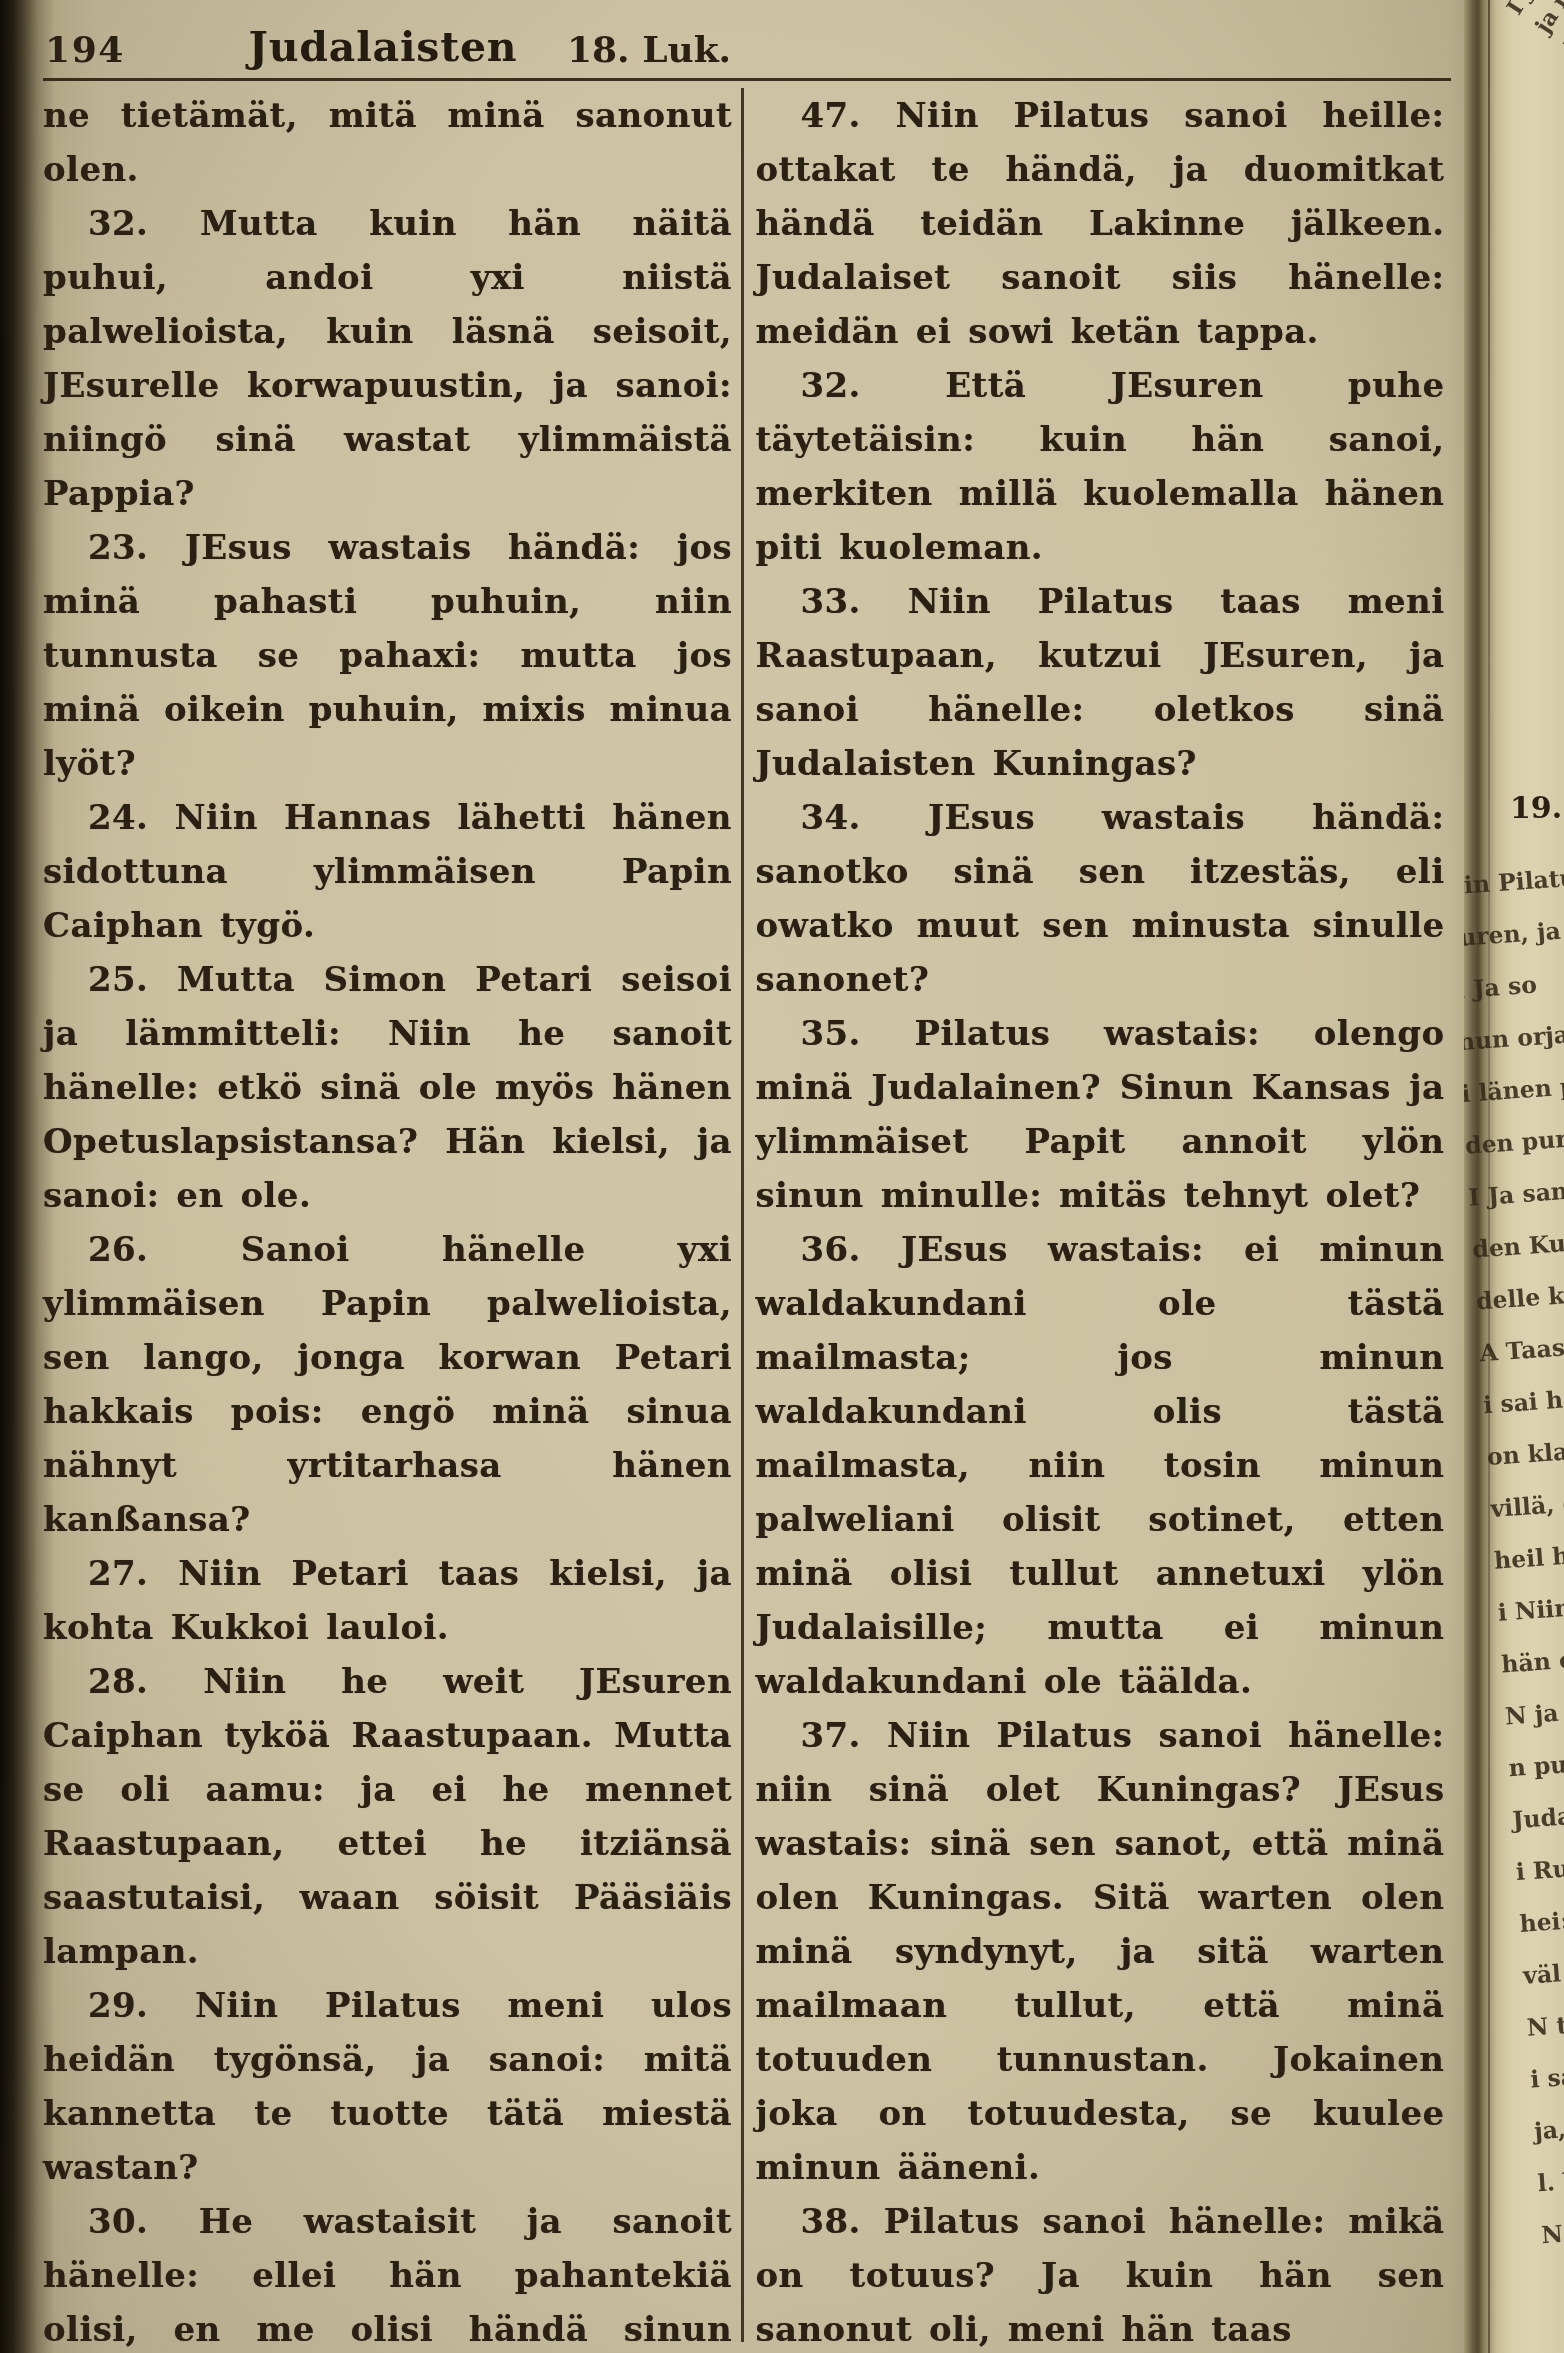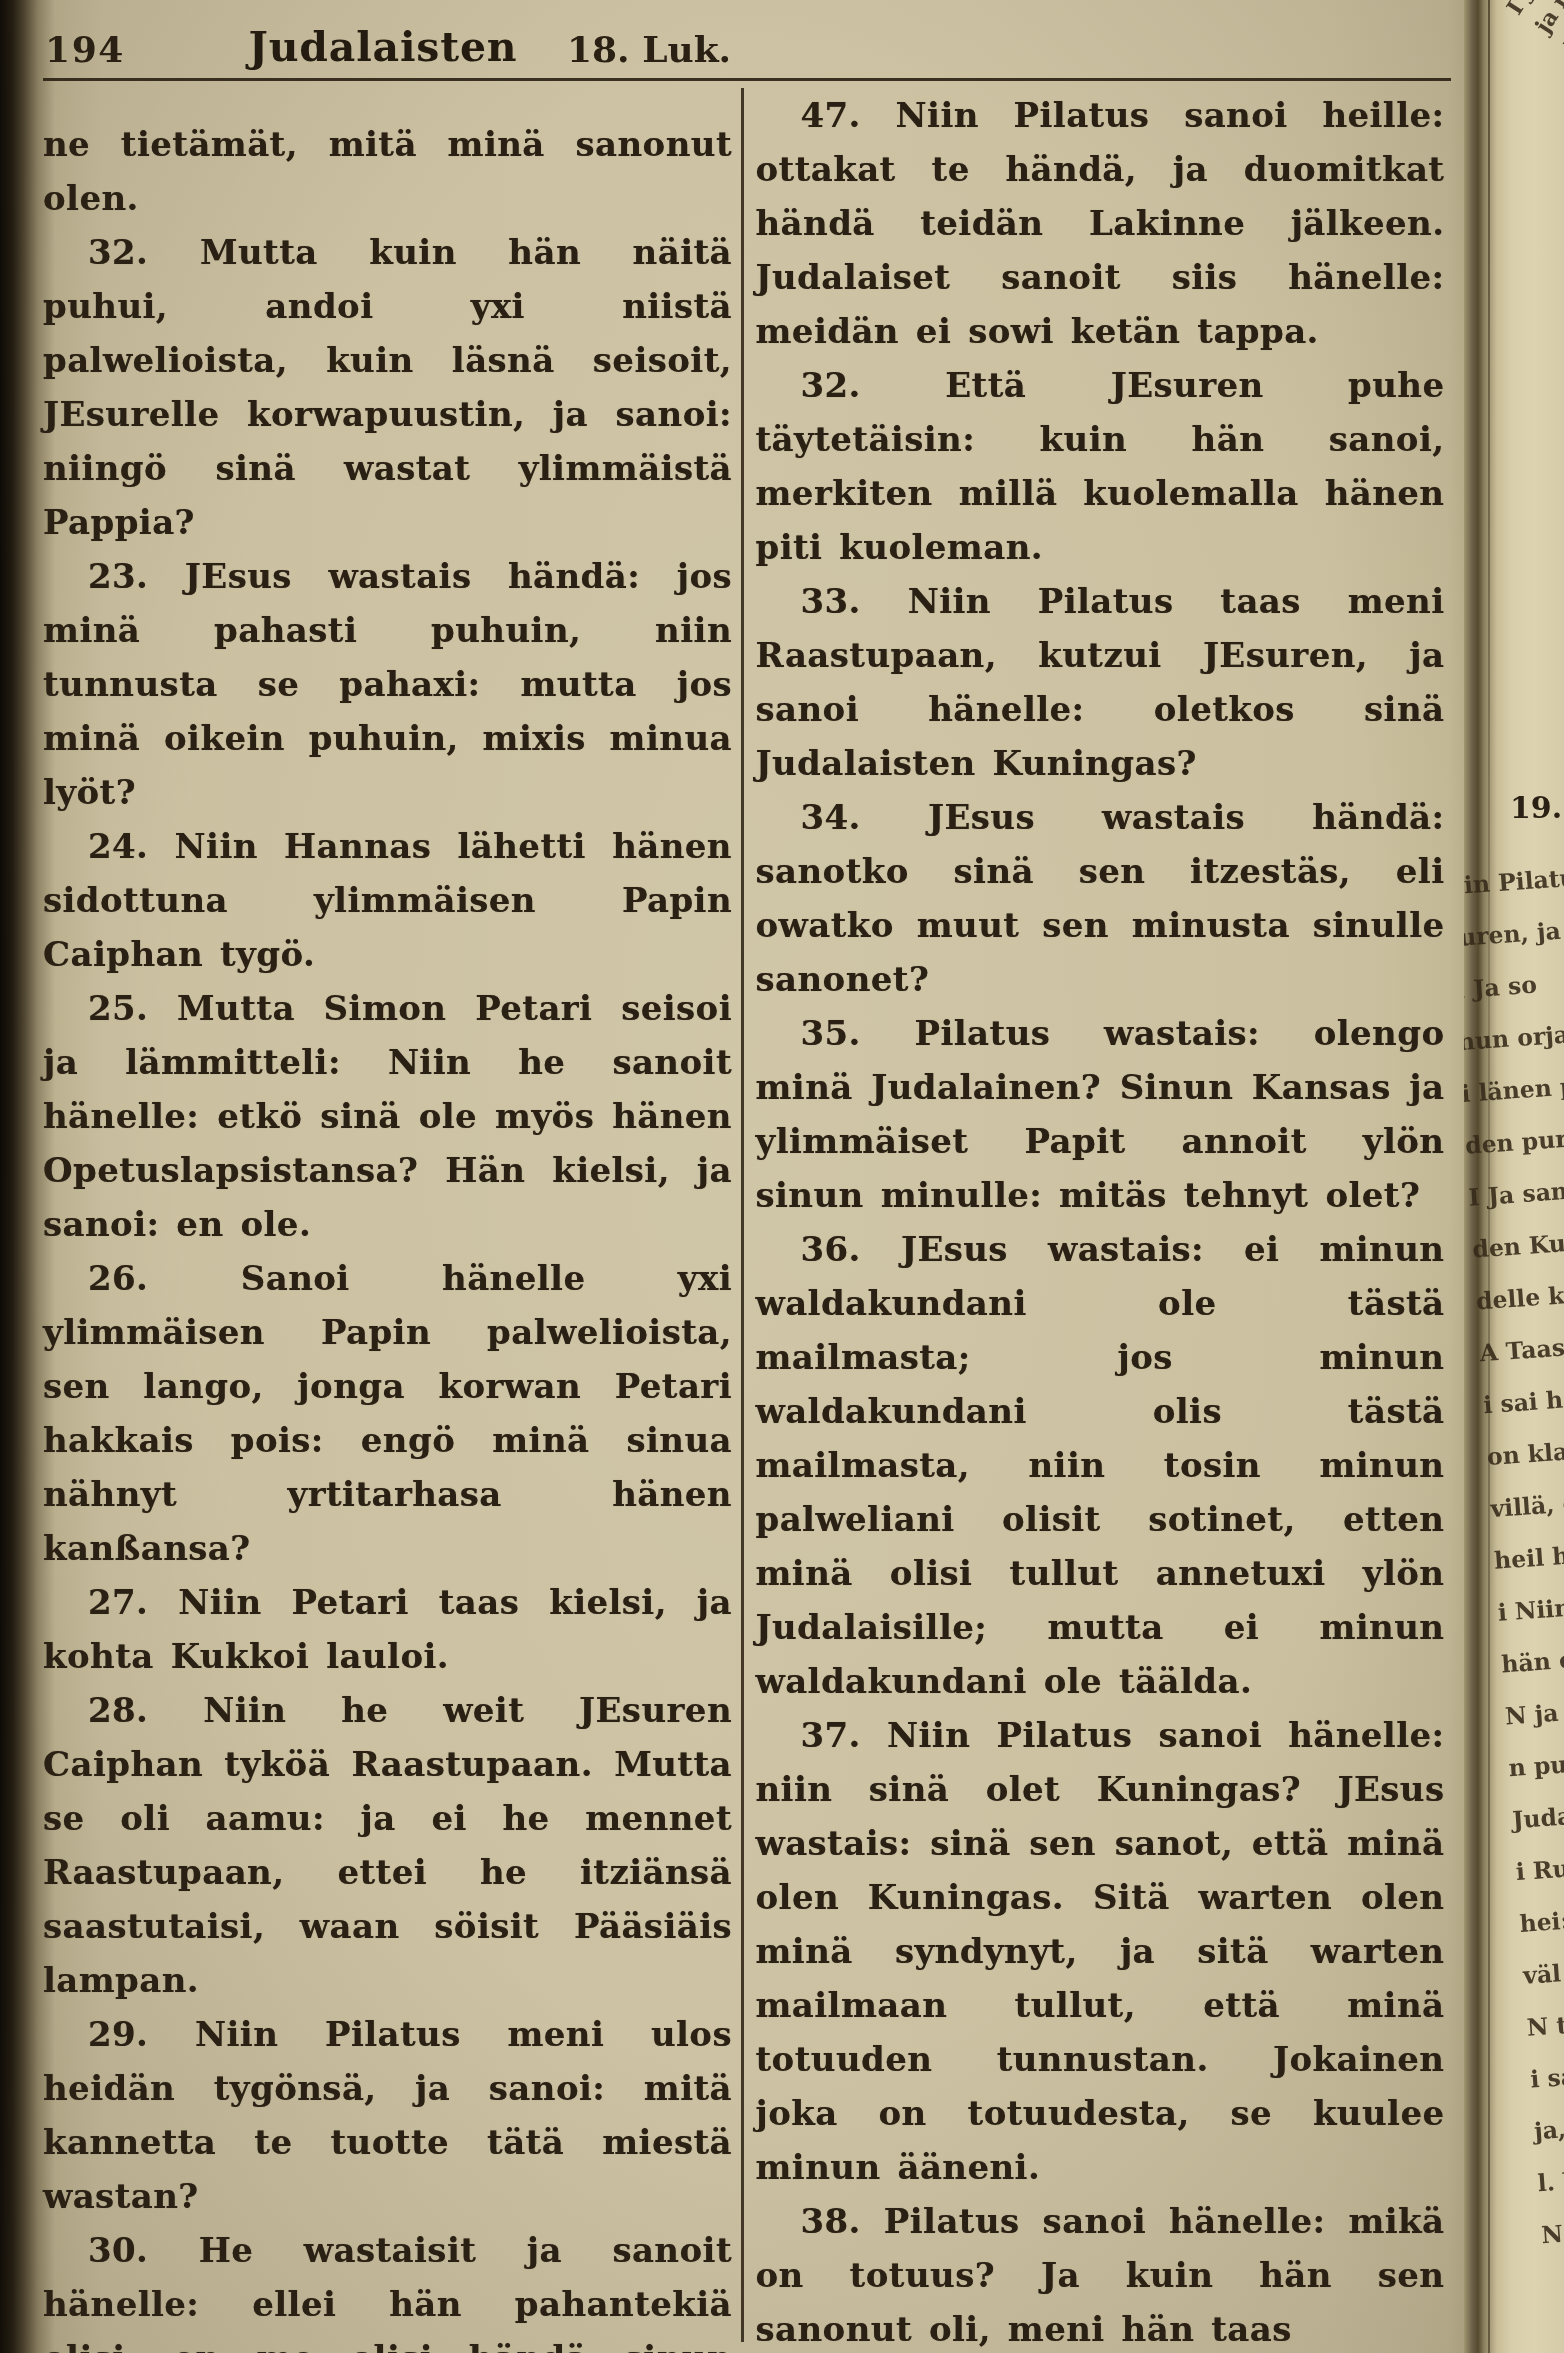--- a/index.html
+++ b/index.html
@@ -58,21 +58,21 @@
     font-size: 34px;
     line-height: 54px;
     font-weight: bold;
     color: #2a2013;
     text-align: justify;
     text-indent: 45px;
     letter-spacing: 0.4px;
     word-spacing: 4.7px;
     text-shadow: 0 0 0.8px rgba(42,32,19,0.45);
   }
-  .col p.no-indent { text-indent: 0; margin-top: 29px; }
+  .col p.no-indent { text-indent: 0; }
 
   
   .next-page-edge {
     position: absolute; right: 0; top: 0; width: 100px; height: 2354px;
     background: linear-gradient(90deg,
       #a2976f 0px, #6e634a 7.8px, #55492f 14px, #8d8260 20.3px,
       #c8bd97 33px, #d8ceab 47px, #ddd3b0 70px, #d5cba8 100px);
     overflow: hidden;
   }
   .edge-crease {

